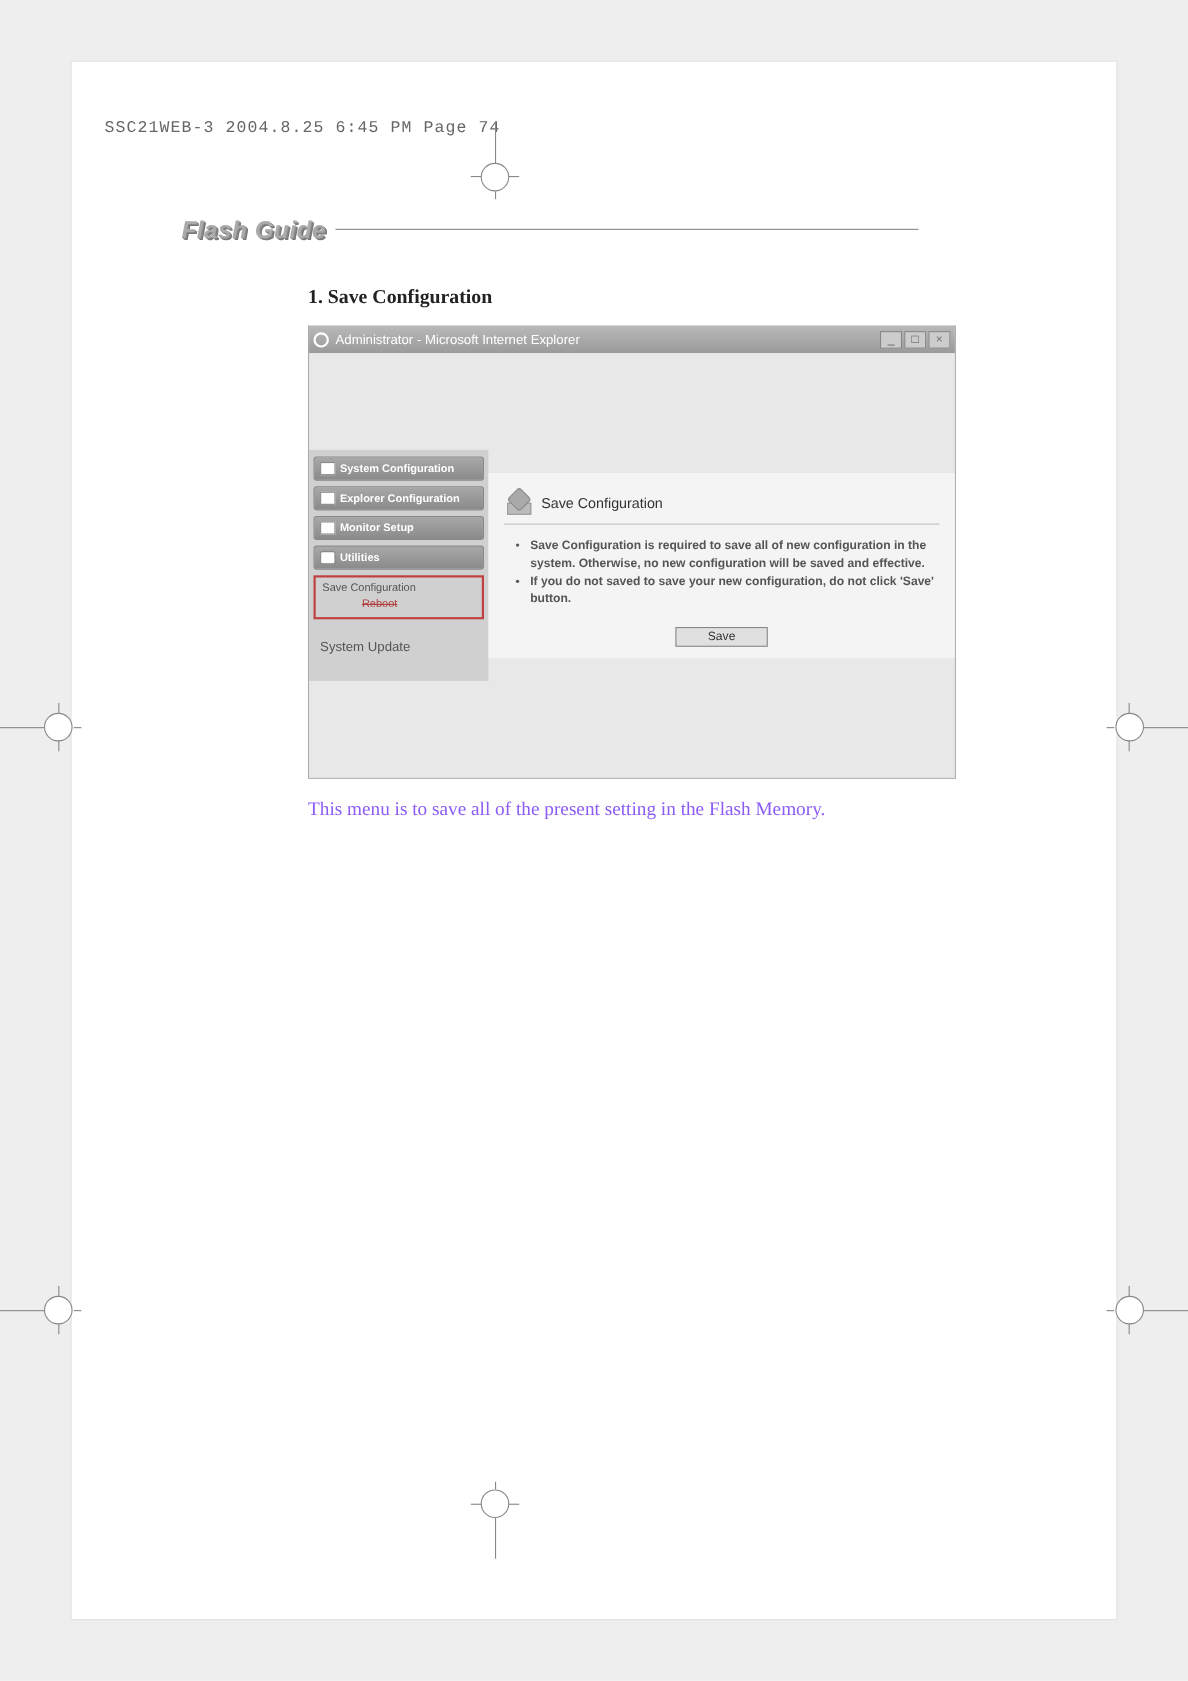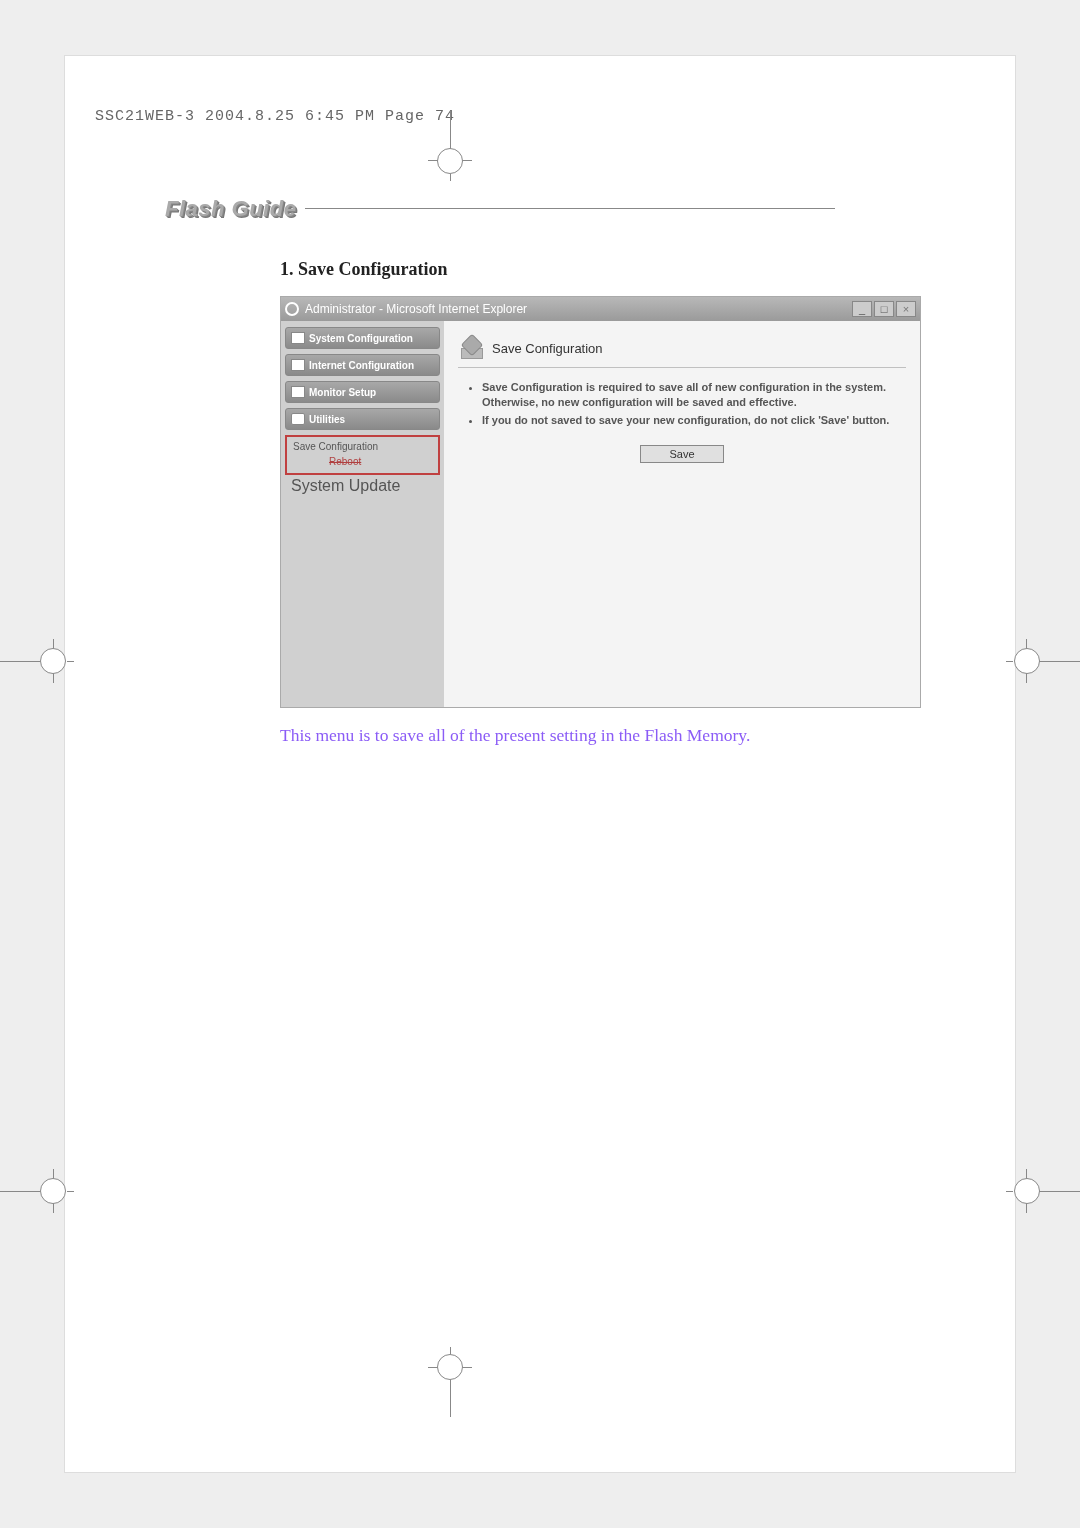--- a/index.html
+++ b/index.html
@@ -81,21 +81,21 @@
 
   .section-title{
     position:absolute; top:203px; left:215px;
     font-weight:bold; font-size:18px; color:#222;
   }
 
   
   .shot {
     position:absolute;
     top:240px; left:215px;
-    width:641px; height:412px;
+    width:589px; height:412px;
     background:#dcdcdc;
     border:1px solid #aaa;
     font-family: Arial, sans-serif;
   }
   .titlebar{
     height:24px;
     background: linear-gradient(#b8b8b8,#9a9a9a);
     color:#fff; font-size:12px;
     display:flex; align-items:center;
     padding:0 4px;
@@ -115,20 +115,21 @@
     width:20px; height:16px;
     background:#ccc; border:1px solid #888;
     font-size:11px; line-height:14px; text-align:center;
     color:#555;
   }
   .tb-btn.close{ color:#777; }
 
   .app-body{
     display:flex; height:calc(100% - 24px);
     background:#e8e8e8;
+    align-items:center;
   }
   .sidebar{
     width:163px;
     background:#d0d0d0;
     padding:6px 4px;
   }
   .nav-pill{
     background: linear-gradient(#a8a8a8,#8a8a8a);
     color:#fff; font-size:10px; font-weight:bold;
     border:1px solid #888; border-radius:3px;
@@ -144,21 +145,21 @@
     border:2px solid #c04040;
     padding:2px 4px 4px 4px;
     margin-top:2px;
   }
   .sub-item{
     font-size:10px; color:#555; padding:2px 2px;
   }
   .sub-item.strike{
     color:#b04040; text-decoration:line-through;margin-left:36px;
   }
-  .sub-item.below{ font-size:16px; color:#555; padding:2px 6px;}
+  .sub-item.below{ font-size:12px; color:#555; padding:18px 6px;}
 
   .main-pane{
     flex:1; background:#f4f4f4;
     padding:10px 14px;
     position:relative;
   }
   .pane-head{
     display:flex; align-items:center; gap:10px;
     border-bottom:1px solid #c0c0c0;
     padding:6px 2px 8px 2px;
@@ -257,21 +258,21 @@
       </div>
     </div>
     <div class="app-body">
       <div class="sidebar">
         <div class="nav-pill">
           <span class="nav-icon"></span>
           <span>System Configuration</span>
         </div>
         <div class="nav-pill">
           <span class="nav-icon"></span>
-          <span>Internet Configuration</span>
+          <span>Explorer Configuration</span>
         </div>
         <div class="nav-pill">
           <span class="nav-icon"></span>
           <span>Monitor Setup</span>
         </div>
         <div class="nav-pill">
           <span class="nav-icon tool"></span>
           <span>Utilities</span>
         </div>
         <div class="highlight-box">

